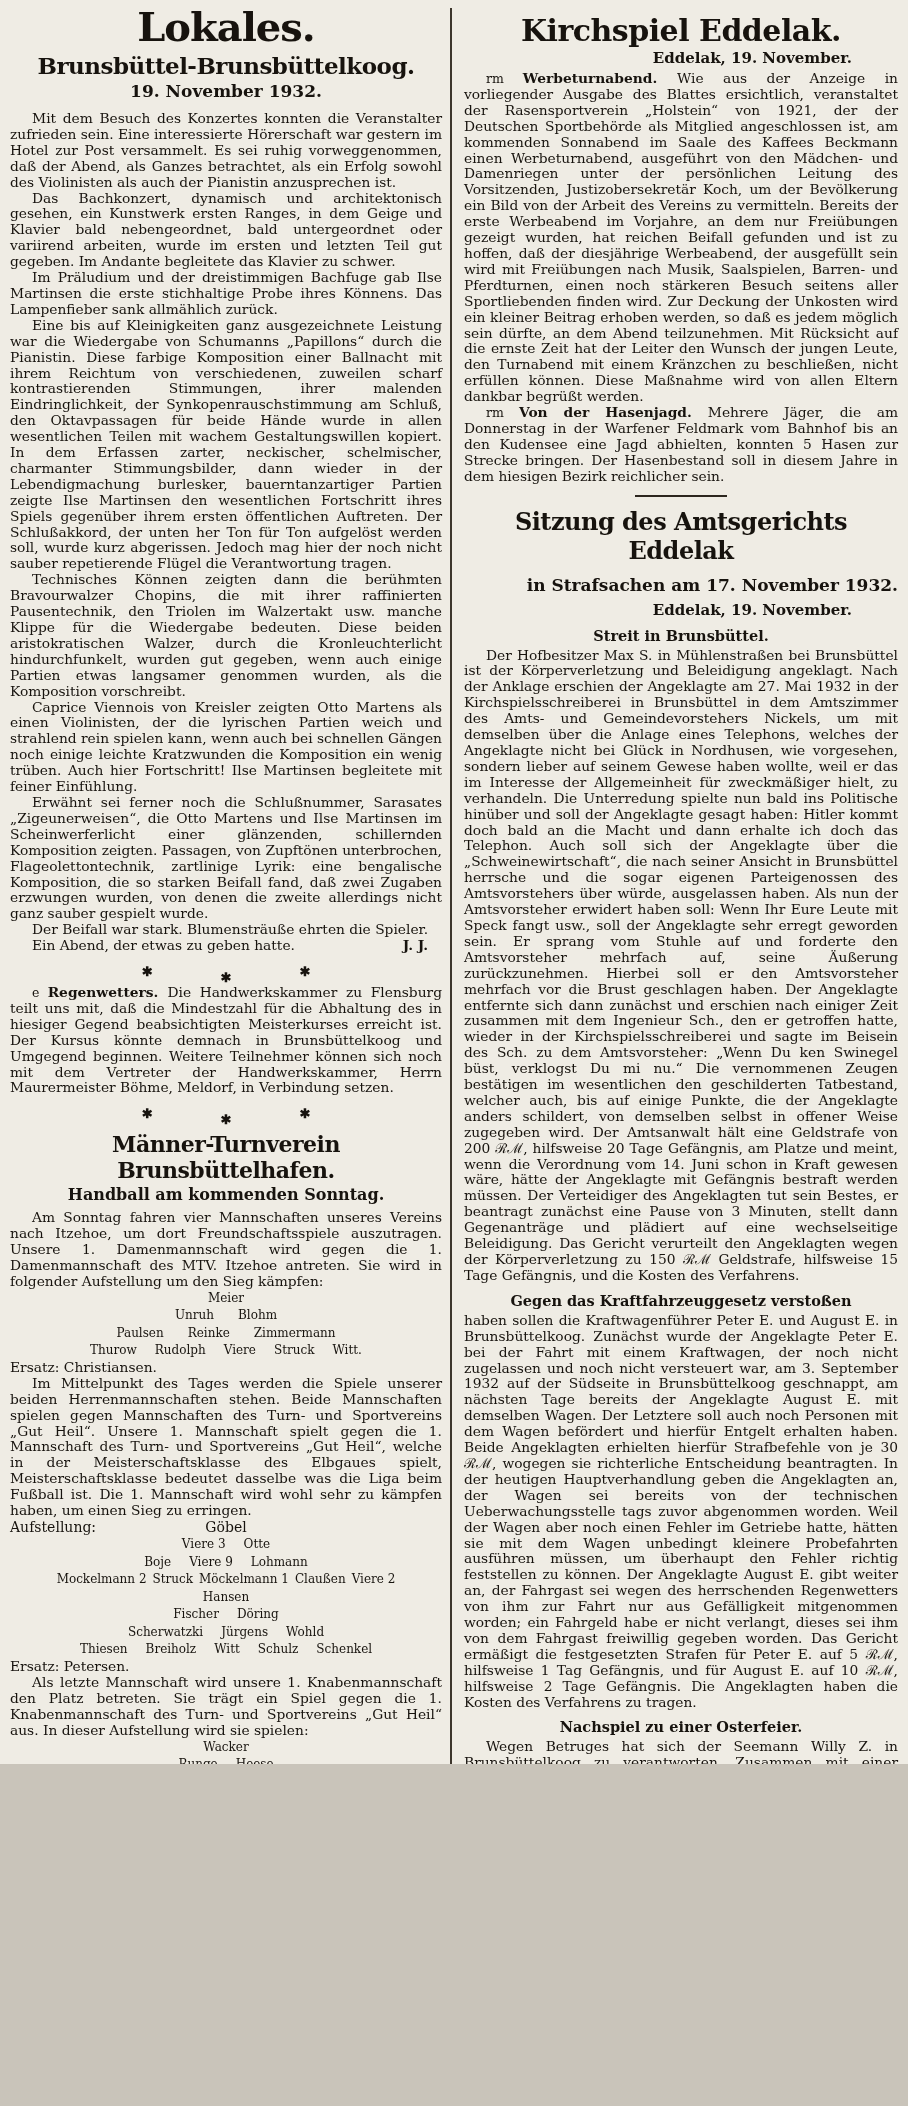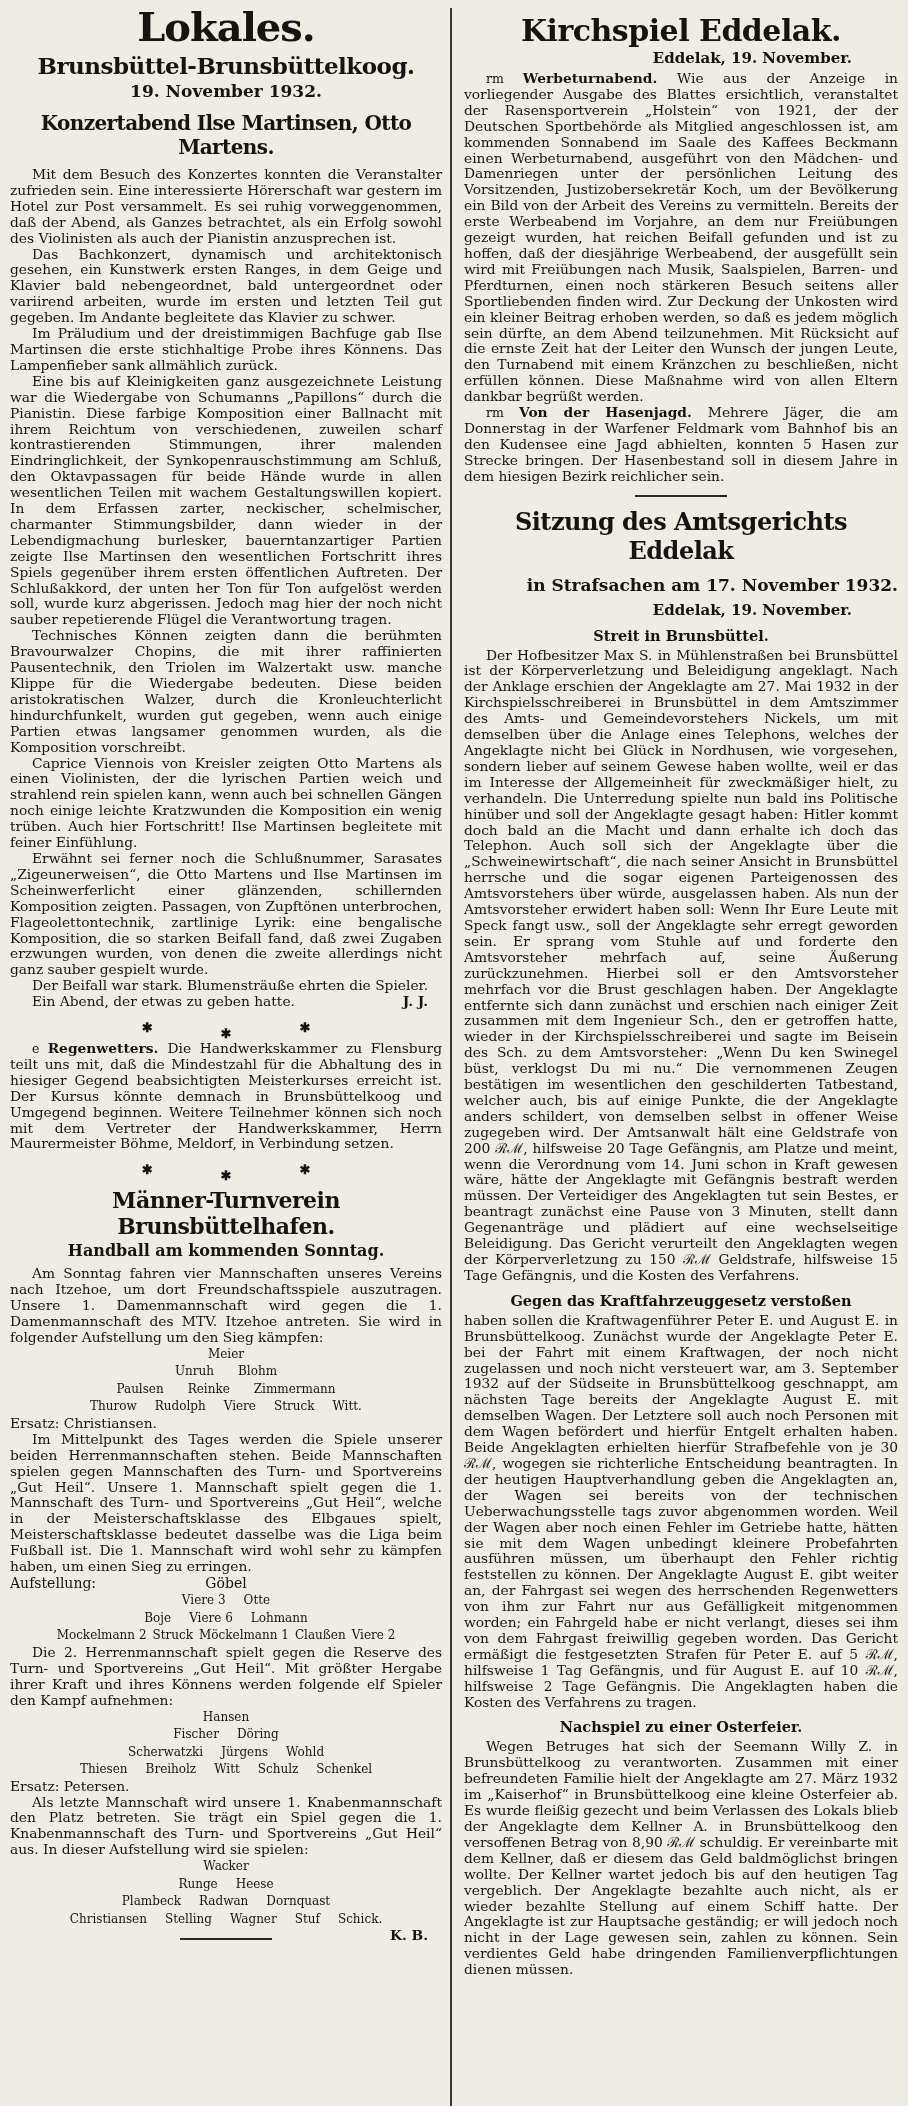--- a/index.html
+++ b/index.html
@@ -1,18 +1,18 @@
 <!DOCTYPE html>
 <html><head>
 <meta charset="utf-8">
 <style>
   html,body{margin:0;padding:0;background:#c9c4ba;}
   .sheet{
     position:relative;
-    width:908px;height:2106px;
+    width:908px;height:1764px;
     margin:0 auto;
     background:#efece4;
     color:#17130e;
     font-family:"DejaVu Serif", serif;
     overflow:hidden;
   }
   .col{position:absolute;top:0;}
   .col-left{left:10px;width:432px;}
   .col-right{left:464px;width:434px;}
   .vrule{
@@ -64,21 +64,20 @@
 <div class="sheet">
 
   <div class="vrule"></div>
 
   <div class="col col-left body">
 
     <h1 class="kicker-left">Lokales.</h1>
     <h2 class="region">Brunsbüttel-Brunsbüttelkoog.</h2>
     <div class="pubdate">19. November 1932.</div>
 
-    <h3 class="headline-concert">Konzertabend Ilse Martinsen, Otto Martens.</h3>
 
     <p>Mit dem Besuch des Konzertes konnten die Veranstalter zufrieden sein. Eine interessierte Hörerschaft war gestern im Hotel zur Post versammelt. Es sei ruhig vorweggenommen, daß der Abend, als Ganzes betrachtet, als ein Erfolg sowohl des Violinisten als auch der Pianistin anzusprechen ist.</p>
     <p>Das Bachkonzert, dynamisch und architektonisch gesehen, ein Kunstwerk ersten Ranges, in dem Geige und Klavier bald nebengeordnet, bald untergeordnet oder variirend arbeiten, wurde im ersten und letzten Teil gut gegeben. Im Andante begleitete das Klavier zu schwer.</p>
     <p>Im Präludium und der dreistimmigen Bachfuge gab Ilse Martinsen die erste stichhaltige Probe ihres Könnens. Das Lampenfieber sank allmählich zurück.</p>
     <p>Eine bis auf Kleinigkeiten ganz ausgezeichnete Leistung war die Wiedergabe von Schumanns „Papillons“ durch die Pianistin. Diese farbige Komposition einer Ballnacht mit ihrem Reichtum von verschiedenen, zuweilen scharf kontrastierenden Stimmungen, ihrer malenden Eindringlichkeit, der Synkopenrauschstimmung am Schluß, den Oktavpassagen für beide Hände wurde in allen wesentlichen Teilen mit wachem Gestaltungswillen kopiert. In dem Erfassen zarter, neckischer, schelmischer, charmanter Stimmungsbilder, dann wieder in der Lebendigmachung burlesker, bauerntanzartiger Partien zeigte Ilse Martinsen den wesentlichen Fortschritt ihres Spiels gegenüber ihrem ersten öffentlichen Auftreten. Der Schlußakkord, der unten her Ton für Ton aufgelöst werden soll, wurde kurz abgerissen. Jedoch mag hier der noch nicht sauber repetierende Flügel die Verantwortung tragen.</p>
     <p>Technisches Können zeigten dann die berühmten Bravourwalzer Chopins, die mit ihrer raffinierten Pausentechnik, den Triolen im Walzertakt usw. manche Klippe für die Wiedergabe bedeuten. Diese beiden aristokratischen Walzer, durch die Kronleuchterlicht hindurchfunkelt, wurden gut gegeben, wenn auch einige Partien etwas langsamer genommen wurden, als die Komposition vorschreibt.</p>
     <p>Caprice Viennois von Kreisler zeigten Otto Martens als einen Violinisten, der die lyrischen Partien weich und strahlend rein spielen kann, wenn auch bei schnellen Gängen noch einige leichte Kratzwunden die Komposition ein wenig trüben. Auch hier Fortschritt! Ilse Martinsen begleitete mit feiner Einfühlung.</p>
     <p>Erwähnt sei ferner noch die Schlußnummer, Sarasates „Zigeunerweisen“, die Otto Martens und Ilse Martinsen im Scheinwerferlicht einer glänzenden, schillernden Komposition zeigten. Passagen, von Zupftönen unterbrochen, Flageolettontechnik, zartlinige Lyrik: eine bengalische Komposition, die so starken Beifall fand, daß zwei Zugaben erzwungen wurden, von denen die zweite allerdings nicht ganz sauber gespielt wurde.</p>
     <p>Der Beifall war stark. Blumensträuße ehrten die Spieler.</p>
     <p class="sigline">
@@ -111,24 +110,23 @@
     <div class="lineup">Thurow  Rudolph  Viere  Struck  Witt.</div>
     <p class="noindent">Ersatz: Christiansen.</p>
 
     <p>Im Mittelpunkt des Tages werden die Spiele unserer beiden Herrenmannschaften stehen. Beide Mannschaften spielen gegen Mannschaften des Turn- und Sportvereins „Gut Heil“. Unsere 1. Mannschaft spielt gegen die 1. Mannschaft des Turn- und Sportvereins „Gut Heil“, welche in der Meisterschaftsklasse des Elbgaues spielt, Meisterschaftsklasse bedeutet dasselbe was die Liga beim Fußball ist. Die 1. Mannschaft wird wohl sehr zu kämpfen haben, um einen Sieg zu erringen.</p>
 
     <div class="aufstellung-row">
       <span class="aufstellung-label">Aufstellung:</span>
       <span class="aufstellung-center">Göbel</span>
     </div>
     <div class="lineup">Viere 3  Otte</div>
-    <div class="lineup">Boje  Viere 6  Lohmann</div>
+    <div class="lineup">Boje  Viere 9  Lohmann</div>
     <div class="lineup">Mockelmann 2 Struck Möckelmann 1 Claußen Viere 2</div>
 
-    <p>Die 2. Herrenmannschaft spielt gegen die Reserve des Turn- und Sportvereins „Gut Heil“. Mit größter Hergabe ihrer Kraft und ihres Könnens werden folgende elf Spieler den Kampf aufnehmen:</p>
 
     <div class="lineup">Hansen</div>
     <div class="lineup">Fischer  Döring</div>
     <div class="lineup">Scherwatzki  Jürgens  Wohld</div>
     <div class="lineup">Thiesen  Breiholz  Witt  Schulz  Schenkel</div>
     <p class="noindent">Ersatz: Petersen.</p>
 
     <p>Als letzte Mannschaft wird unsere 1. Knabenmannschaft den Platz betreten. Sie trägt ein Spiel gegen die 1. Knabenmannschaft des Turn- und Sportvereins „Gut Heil“ aus. In dieser Aufstellung wird sie spielen:</p>
 
     <div class="lineup">Wacker</div>

